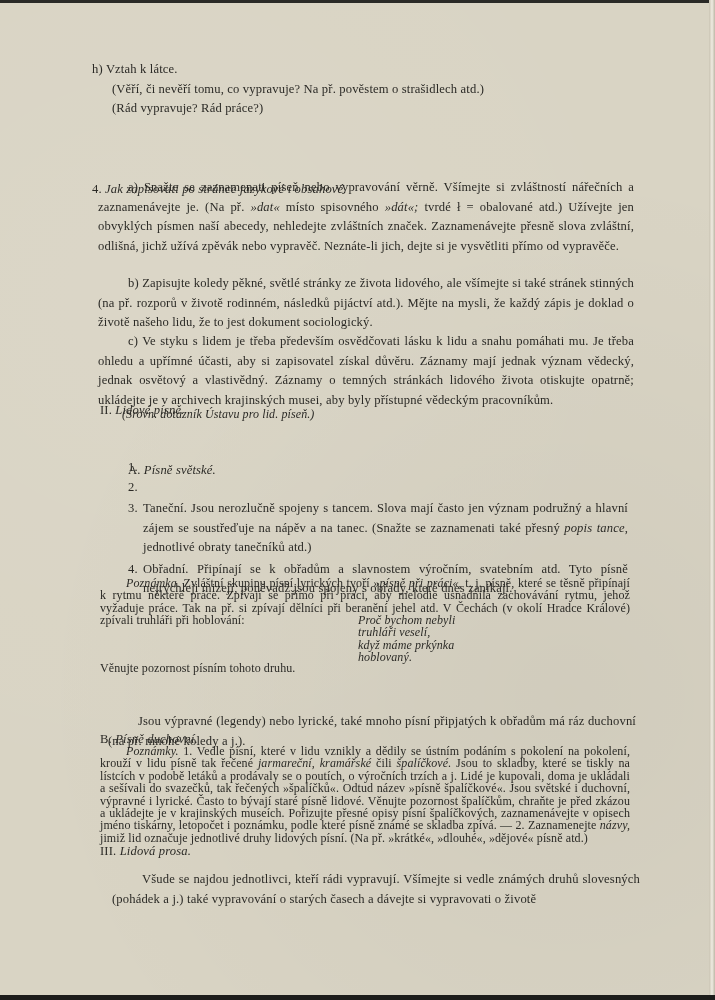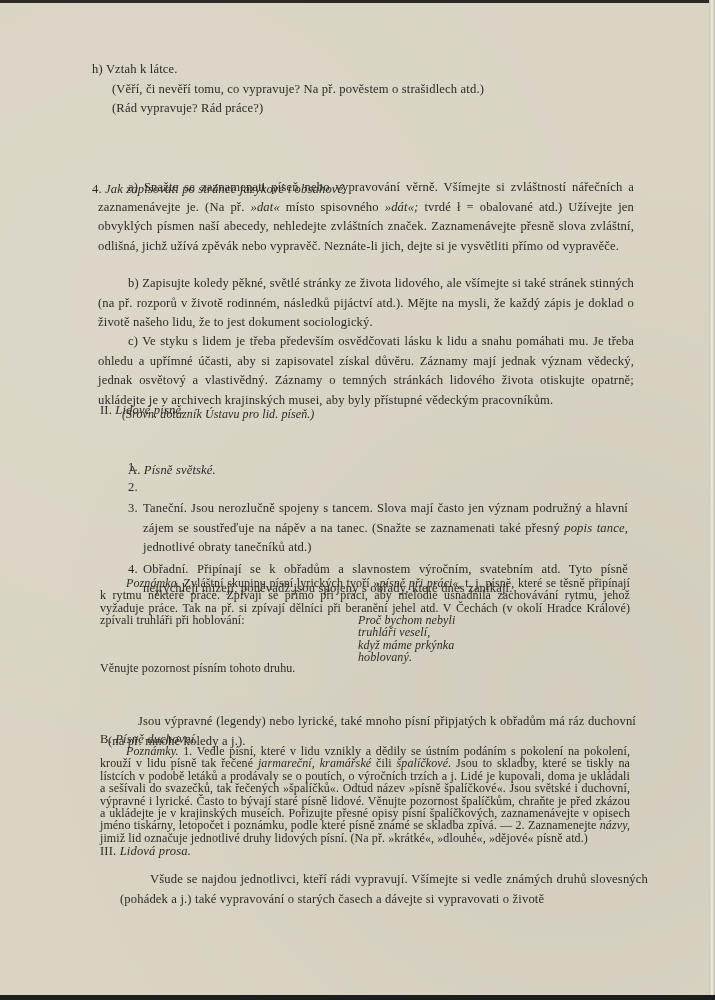--- a/index.html
+++ b/index.html
@@ -105,19 +105,19 @@
       <i>Písně duchovní.</i>
     </div>
     <p class="abs txt justify ind" style="top:710px; left:8px; width:528px;">Jsou výpravné (legendy) nebo lyrické, také mnoho písní připjatých k obřadům má ráz duchovní (na př. mnohé koledy a j.).</p>
 
     <p class="abs small justify" style="top:743px; left:8px; width:530px; text-indent:26px;"><i>Poznámky.</i><span> 1. Vedle písní, které v lidu vznikly a dědily se ústním podáním s pokolení na pokolení, krouží v lidu písně tak řečené </span><i>jarmareční, kramářské</i><span> čili </span><i>špalíčkové.</i><span> Jsou to skladby, které se tiskly na lístcích v podobě letáků a prodávaly se o poutích, o výročních trzích a j. Lidé je kupovali, doma je ukládali a sešívali do svazečků, tak řečených »špalíčků«. Odtud název »písně špalíčkové«. Jsou světské i duchovní, výpravné i lyrické. Často to bývají staré písně lidové. Věnujte pozornost špalíčkům, chraňte je před zkázou a ukládejte je v krajinských museích. Pořizujte přesné opisy písní špalíčkových, zaznamenávejte v opisech jméno tiskárny, letopočet i poznámku, podle které písně známé se skladba zpívá. — 2. Zaznamenejte </span><i>názvy,</i><span> jimiž lid označuje jednotlivé druhy lidových písní. (Na př. »krátké«, »dlouhé«, »dějové« písně atd.)</span></p>
 
     <div class="abs txt" style="top:840px; left:8px;">
       <span>III.</span>
       <i>Lidová prosa.</i>
     </div>
-    <p class="abs txt justify ind" style="top:868px; left:20px; width:528px;font-family:Liberation Serif, serif;">Všude se najdou jednotlivci, kteří rádi vypravují. Všímejte si vedle známých druhů slovesných (pohádek a j.) také vypravování o starých časech a dávejte si vypravovati o životě</p>
+    <p class="abs txt justify ind" style="top:868px; left:12px; width:528px;font-family:Liberation Serif, serif;">Všude se najdou jednotlivci, kteří rádi vypravují. Všímejte si vedle známých druhů slovesných (pohádek a j.) také vypravování o starých časech a dávejte si vypravovati o životě</p>
 
   </div>
 </div>
 <div class="edge-top"></div>
 <div class="edge-right"></div>
 <div class="edge-bottom"></div>
 
 </body></html>

